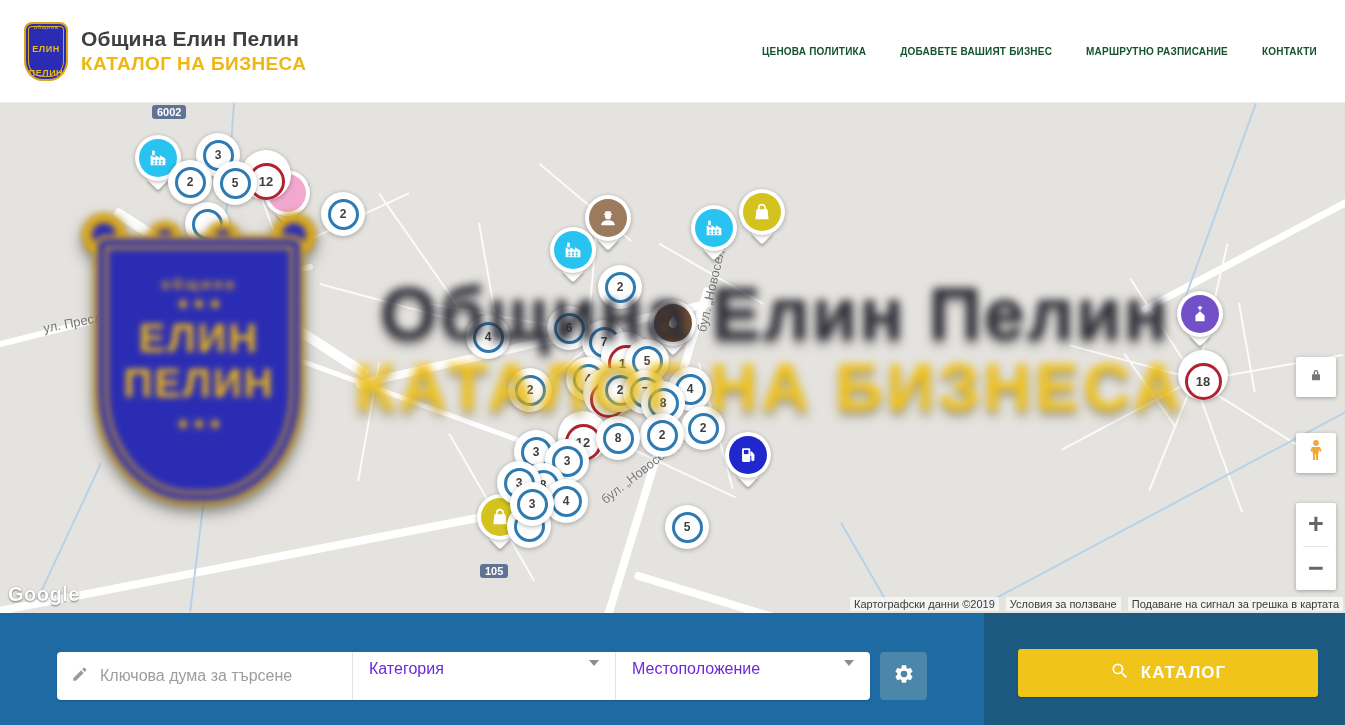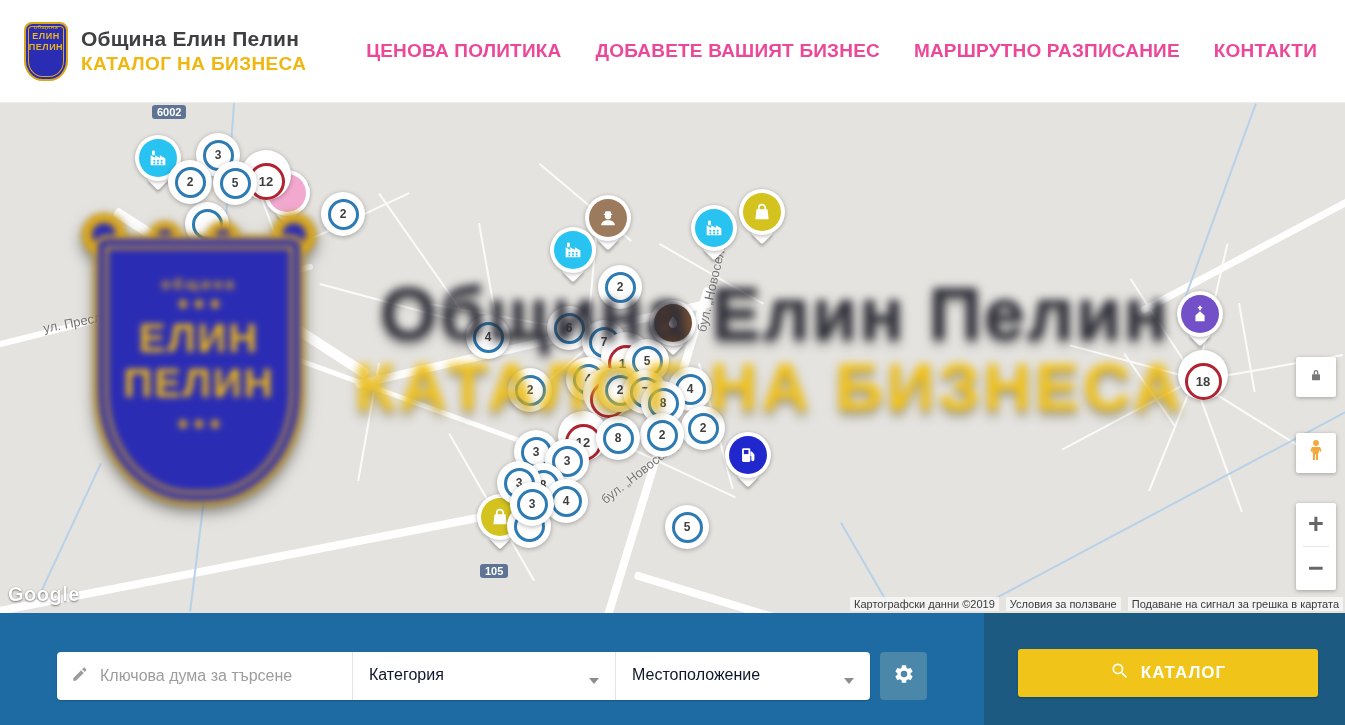--- a/index.html
+++ b/index.html
@@ -3,28 +3,28 @@
 <meta charset="utf-8">
 <style>
   * { box-sizing: border-box; margin: 0; padding: 0; }
   html,body { width:1345px; height:725px; overflow:hidden; font-family:"Liberation Sans", sans-serif; background:#fff; }
 
   
   .header { height:103px; background:#fff; border-bottom:1px solid #ececec; display:flex; align-items:center; padding:0 24px; position:relative; z-index:100; }
   .logo-wrap { display:flex; align-items:center; cursor:pointer; }
   .logo-mini { width:44px; height:59px; background:#2a2cb3; border:2px solid #d9a71a; border-radius:8px 8px 42% 42%/8px 8px 34% 34%;
     box-shadow: inset 0 0 0 2px #2a2cb3, inset 0 0 0 3px #d9a71a;
-    display:flex; flex-direction:column; align-items:center; justify-content:flex-start; gap:1px; }
+    display:flex; flex-direction:column; align-items:center; justify-content:space-between; gap:1px; }
   .lm-top { font-size:6px; color:#e8b722; letter-spacing:.5px; }
   .lm-name { font-size:9px; font-weight:bold; color:#e8b722; letter-spacing:.5px; line-height:1.15; }
   .brand-text { margin-left:13px; }
   .brand-title { font-size:21px; font-weight:bold; color:#3f3f41; letter-spacing:.2px; }
   .brand-sub { font-size:19px; font-weight:bold; color:#efb70f; letter-spacing:.4px; margin-top:2px; }
   .nav { margin-left:auto; display:flex; gap:34px; padding-right:4px; }
-  .nav-item { font-size:19px; font-weight:bold; color:#ec4899; letter-spacing:.2px; cursor:pointer; white-space:nowrap; }
+  .nav-item { font-size:10px; font-weight:bold; color:#14532d; letter-spacing:.2px; cursor:pointer; white-space:nowrap; }
 
   
   .map { position:relative; width:1345px; height:510px; background:#e5e3df; overflow:hidden; }
   .road { position:absolute; background:#fff; border-radius:3px; transform-origin:0 0; }
   .road.thin { background:#fbfbfa; border-radius:0; }
   .blueline { position:absolute; background:#b7d2e8; transform-origin:0 0; }
   .road-badge { position:absolute; background:#5f7494; color:#fff; font-size:11px; font-weight:bold; padding:1px 5px; border-radius:3px; z-index:3; }
   .road-badge.stub { width:13px; height:14px; padding:0; }
   .street-label { position:absolute; color:#767676; font-size:13px; transform-origin:0 0; white-space:nowrap; z-index:3; text-shadow:0 0 2px #fff; }
 
@@ -79,21 +79,21 @@
   .zsep { height:1px; background:#e6e6e6; margin:0 7px; }
 
   
   .searchbar { position:relative; width:1345px; height:112px; background:#1e6ba3; }
   .right-panel { position:absolute; right:0; top:0; width:361px; height:112px; background:#1c5a82; }
   .search-group { position:absolute; left:57px; top:39px; width:813px; height:48px; background:#fff; border-radius:4px;
     display:flex; align-items:stretch; box-shadow:0 1px 2px rgba(0,0,0,.2); }
   .sg-keyword { flex:0 0 296px; display:flex; align-items:center; gap:11px; padding:0 14px; border-right:1px solid #e3e3e3; }
   .sg-keyword input { border:none; outline:none; font-size:16px; color:#555; width:100%; font-family:"Liberation Sans", sans-serif; background:transparent; }
   .sg-keyword input::placeholder { color:#9d9d9d; }
-  .sg-select { display:flex; align-items:flex-end; justify-content:space-between; padding:16px 16px; font-size:16px; color:#0f172a; cursor:pointer; }
+  .sg-select { display:flex; align-items:flex-start; justify-content:space-between; padding:8px 16px; font-size:16px; color:#6d28d9; cursor:pointer; }
   .sg-category { flex:0 0 263px; border-right:1px solid #e3e3e3; }
   .sg-location { flex:1; }
   .arrow-down { width:0; height:0; border-left:5px solid transparent; border-right:5px solid transparent; border-top:6px solid #8d8d8d; }
   .gear-btn { position:absolute; left:880px; top:39px; width:47px; height:48px; background:#4a87a9; border-radius:4px;
     display:flex; align-items:center; justify-content:center; cursor:pointer; }
   .search-btn { position:absolute; left:1018px; top:36px; width:300px; height:48px; background:#f0c419; border-radius:3px;
     display:flex; align-items:center; justify-content:center; gap:11px; color:#fff; font-weight:bold; font-size:17px;
     letter-spacing:1px; box-shadow:0 1px 2px rgba(0,0,0,.25); cursor:pointer; }
 </style>
 </head>

